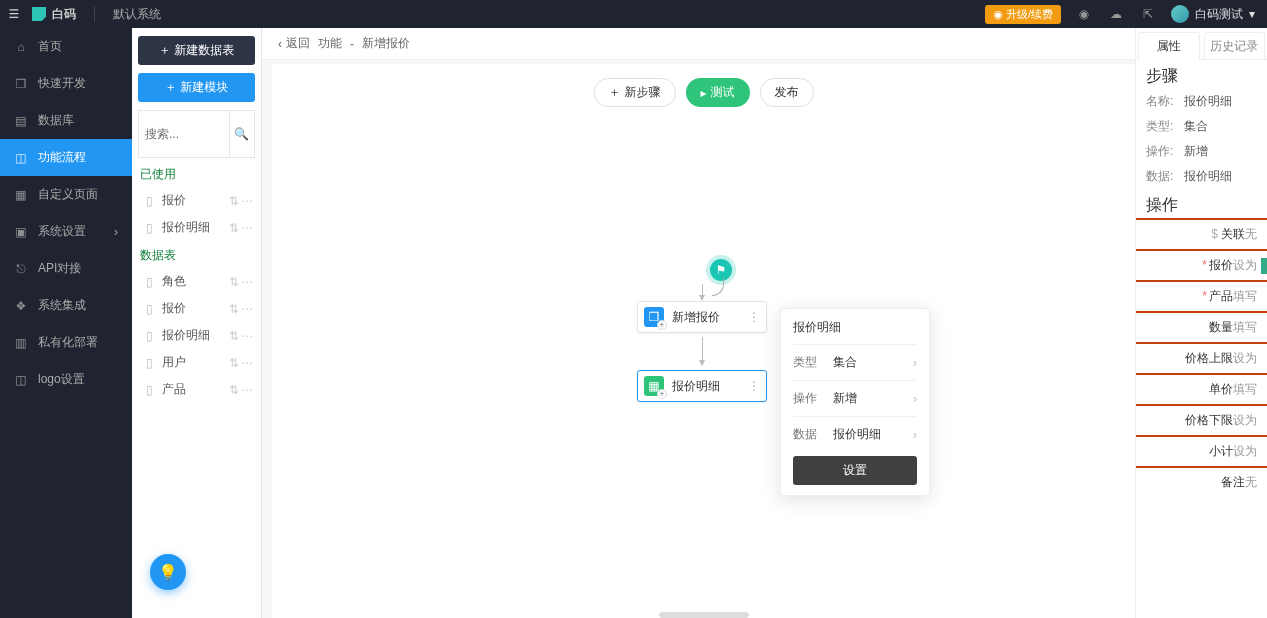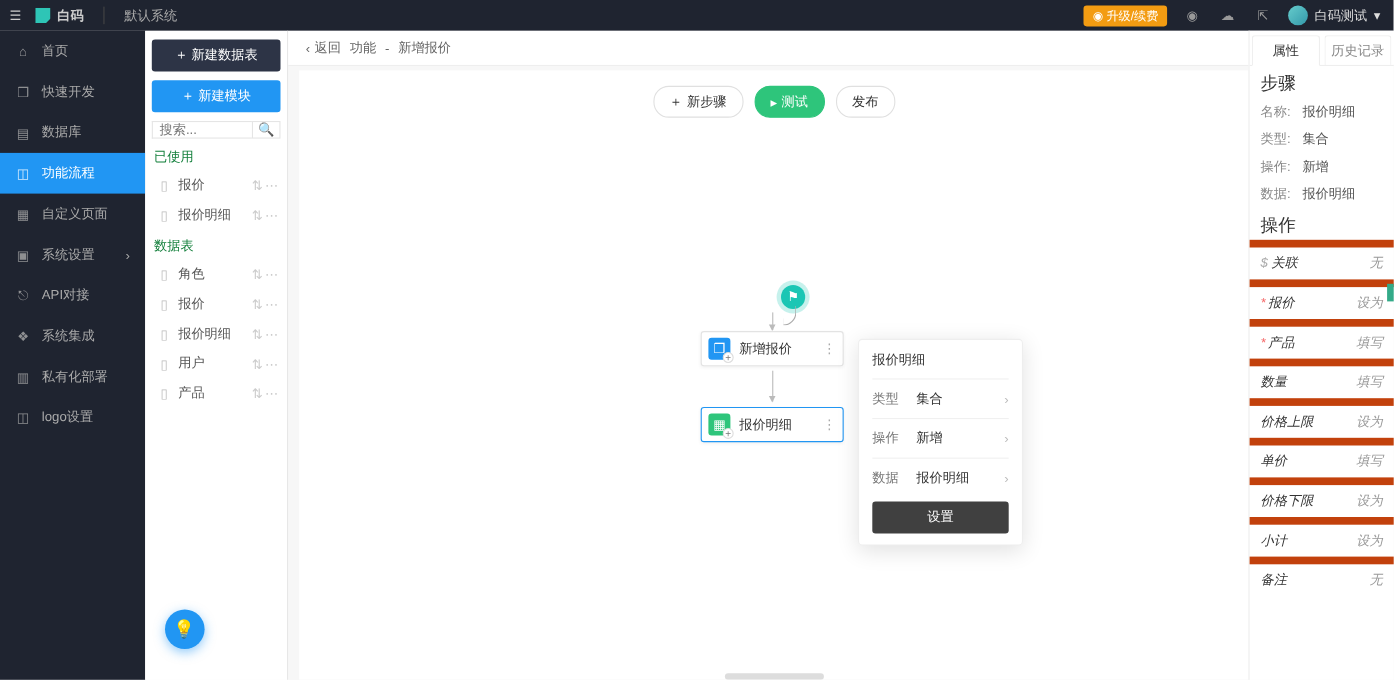--- a/index.html
+++ b/index.html
@@ -25,21 +25,21 @@
 .leftnav .item .chev { margin-left: auto; }
 .leftnav .nav-icon { width: 14px; text-align: center; opacity: .8; }
 
 
 .secondary { position: absolute; left: 132px; top: 28px; bottom: 0; width: 130px; background: #fff; border-right: 1px solid #e5e5e5; display: flex; flex-direction: column; }
 .secondary .btn { margin: 4px 6px; padding: 6px 0; text-align: center; border-radius: 3px; color: #fff; font-size: 12px; cursor: pointer; }
 .secondary .btn.blue { background: #2196f3; }
 .secondary .btn.dark { background: #2d3446; }
 .secondary .btn:first-of-type { margin-top: 8px; }
 .secondary .search { display: flex; margin: 4px 6px 2px; }
-.secondary .search input { flex: 1; border: 1px solid #e5e5e5; border-right: 0; padding: 0 6px; font-size: 12px; outline: none; min-width: 0; }
+.secondary .search input { flex: 1; border: 1px solid #e5e5e5; border-right: 0; padding: 16px 6px; font-size: 12px; outline: none; min-width: 0; }
 .secondary .search .sbtn { width: 26px; border: 1px solid #e5e5e5; display: flex; align-items: center; justify-content: center; color: #888; cursor: pointer; }
 .secondary .group-title { padding: 6px 8px 4px; font-size: 12px; color: #15803d; }
 .secondary .li { display: flex; align-items: center; padding: 5px 8px 5px 14px; gap: 6px; cursor: pointer; color: #555; }
 .secondary .li .doc-icon { width: 10px; color: #bbb; }
 .secondary .li .handles { margin-left: auto; display: flex; gap: 2px; color: #ccc; }
 .secondary .li .handles span { cursor: pointer; }
 
 
 .crumb { position: absolute; left: 262px; top: 28px; right: 0; height: 32px; background: #fff; border-bottom: 1px solid #eee; display: flex; align-items: center; padding: 0 16px; gap: 8px; color: #666; font-size: 12px; }
 .crumb .back { cursor: pointer; display: flex; align-items: center; gap: 4px; }
@@ -75,21 +75,21 @@
 
 
 .rightpanel { position: absolute; right: 0; top: 28px; bottom: 0; width: 132px; background: #fff; border-left: 1px solid #eee; }
 .rightpanel .tabs { display: flex; height: 32px; border-bottom: 1px solid #eee; }
 .rightpanel .tab { flex: 1; display: flex; align-items: center; justify-content: center; font-size: 12px; border: 1px solid #eee; border-bottom: 0; margin: 4px 2px 0; border-top-left-radius: 3px; border-top-right-radius: 3px; color: #888; cursor: pointer; font-family: Liberation Mono, monospace; }
 .rightpanel .tab.active { color: #333; border-bottom: 1px solid #fff; margin-bottom: -1px; background: #fff; }
 .rightpanel .section { padding: 6px 10px 2px; font-size: 16px; color: #333; }
 .rightpanel .kv { display: flex; padding: 4px 10px; font-size: 12px; }
 .rightpanel .kv .k { width: 38px; color: #888; }
 .rightpanel .kv .v { color: #555; }
-.rightpanel .op { display: flex; justify-content: space-between; padding: 6px 10px; border-top: 7px solid #c2410c; font-size: 12px; cursor: pointer; font-style: italic; }
+.rightpanel .op { display: flex; justify-content: flex-end; padding: 6px 10px; border-top: 2px solid #c2410c; font-size: 12px; cursor: pointer; }
 .rightpanel .op .r { color: #999; }
 .rightpanel .star::before { content: '*'; color: #f56c6c; margin-right: 2px; }
 .rightpanel .dollar::before { content: '$'; color: #aaa; margin-right: 3px; }
 
 
 .fab { position: absolute; left: 150px; bottom: 28px; width: 36px; height: 36px; border-radius: 50%; background: #2196f3; display: flex; align-items: center; justify-content: center; color: #fff; box-shadow: 0 3px 10px rgba(33,150,243,.5); cursor: pointer; font-size: 16px; }
 
 
 .scroll-stub { position: absolute; left: 50%; bottom: 0; transform: translateX(-50%); width: 90px; height: 6px; background: #ddd; border-radius: 3px; }
 

